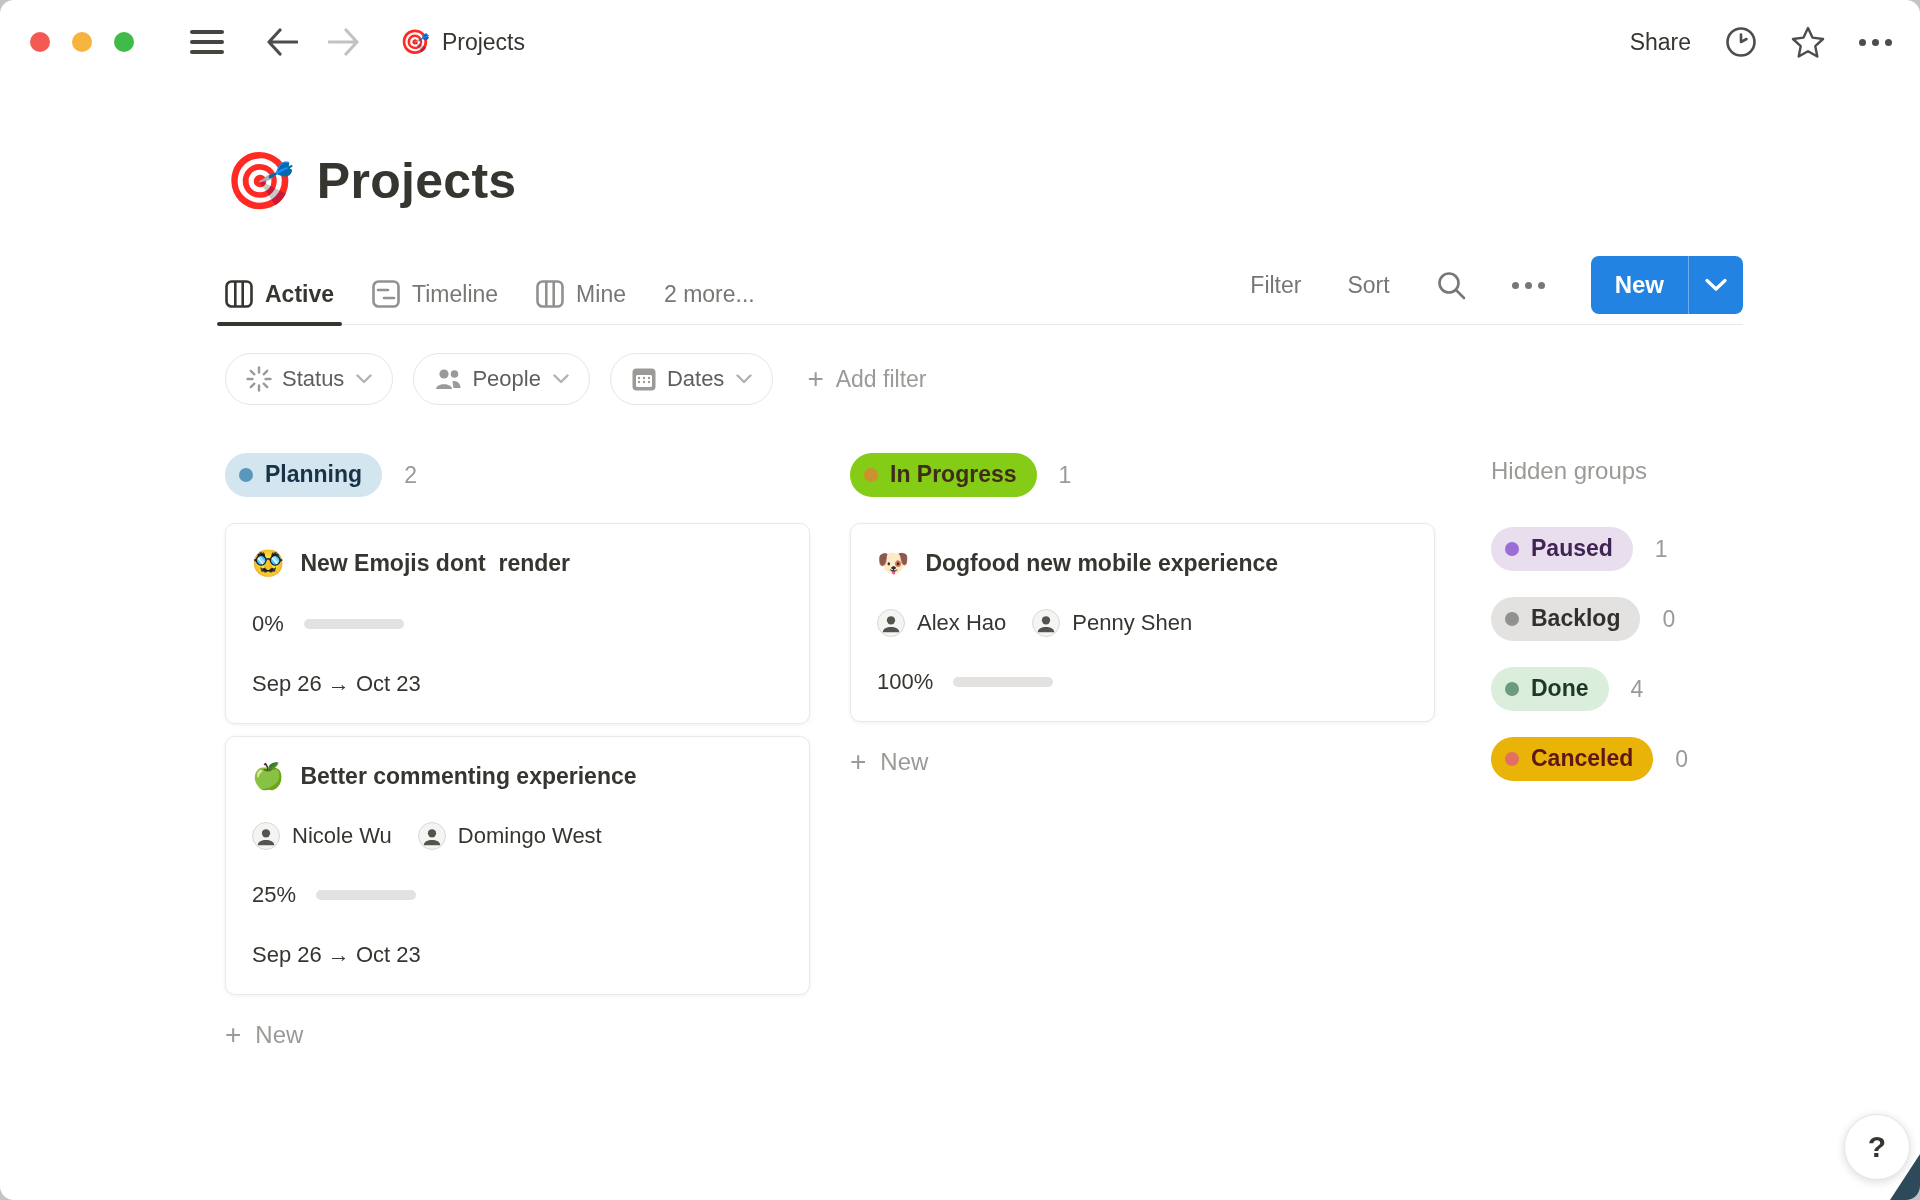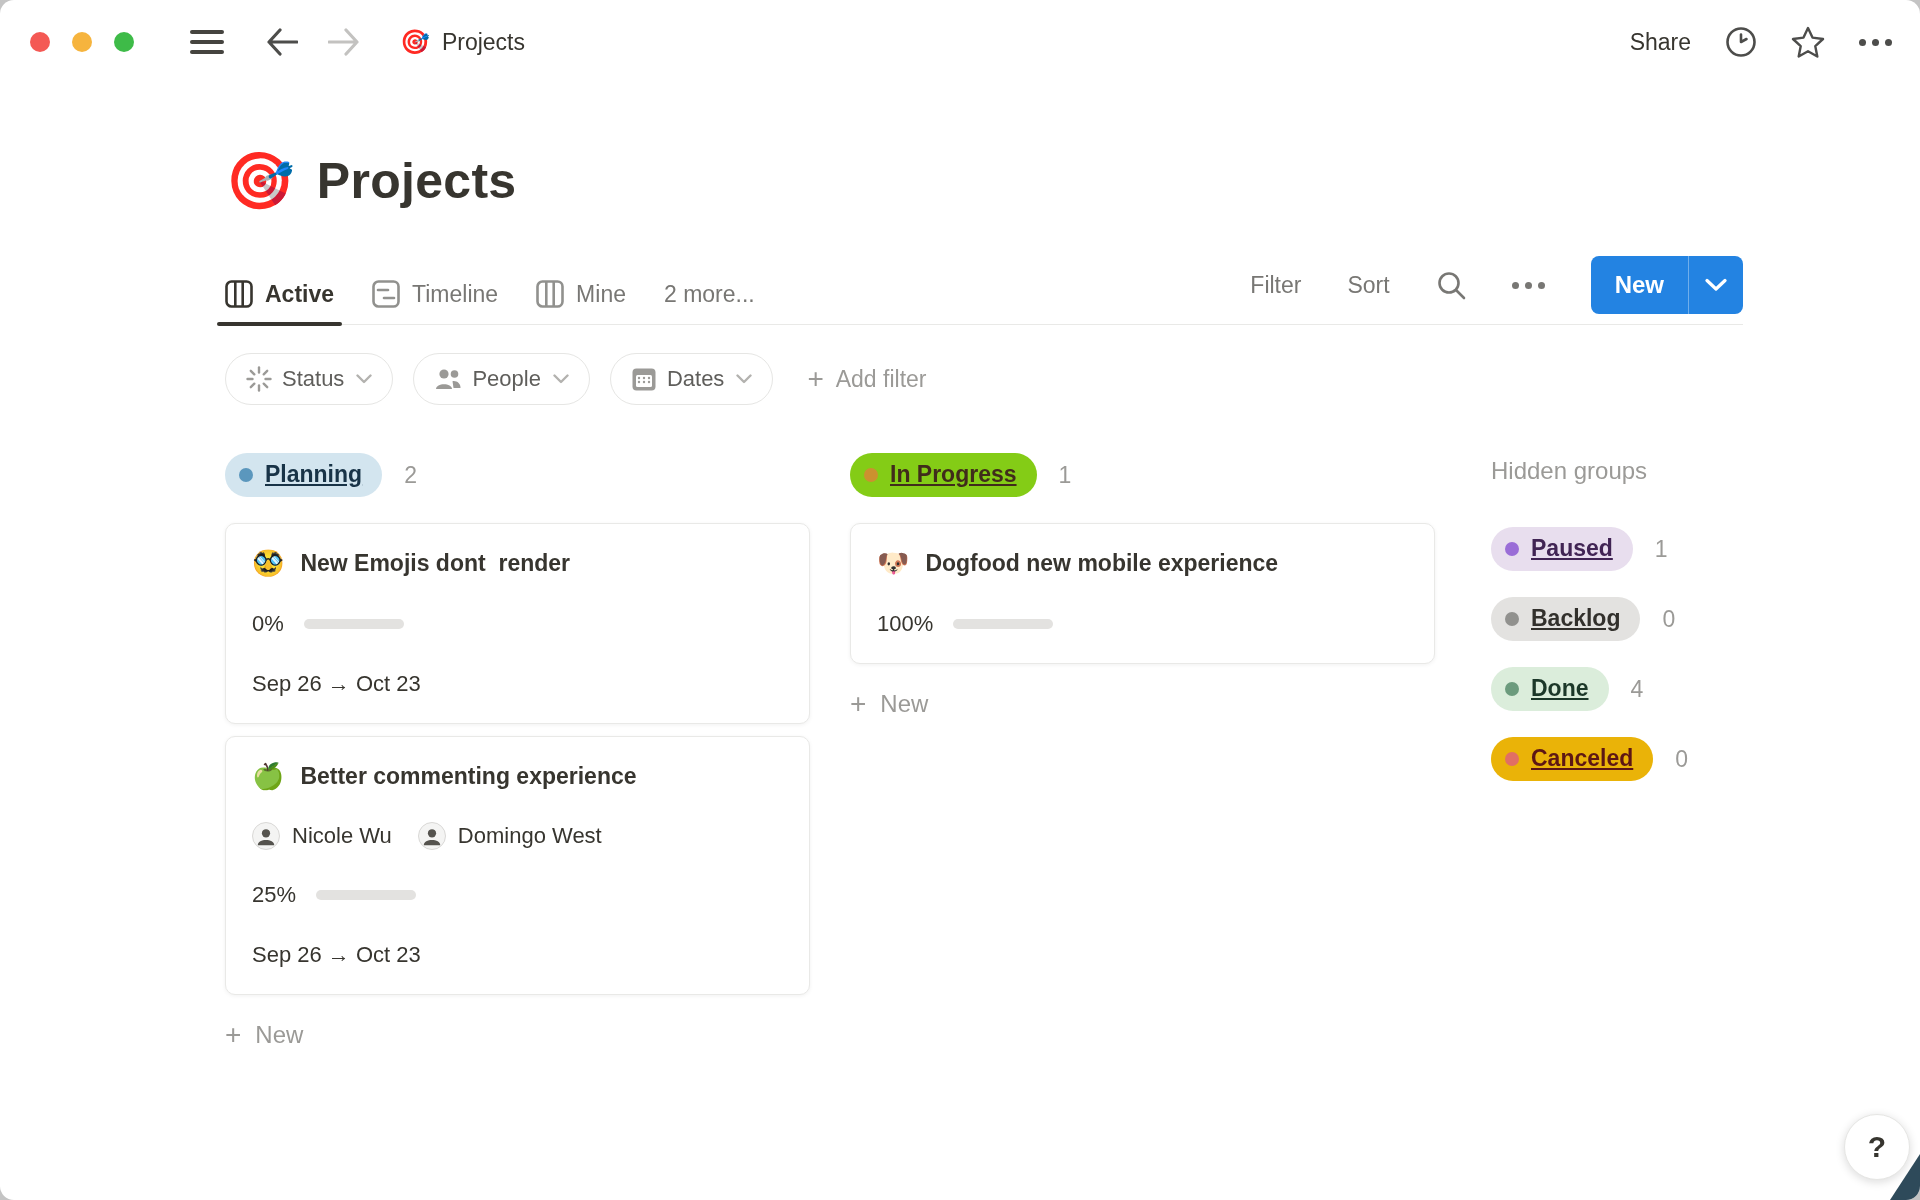--- a/index.html
+++ b/index.html
@@ -47,21 +47,21 @@
   .chip { display:flex; align-items:center; gap:10px; border:1px solid #e6e6e4; border-radius:29px; padding:12px 20px; font-size:22px; color:#5f5e5b; background:#fff; cursor:pointer; font-family:inherit; }
   .chip .chev { margin-left:2px; }
   .add-filter { display:flex; align-items:center; gap:12px; background:none; border:none; font-size:23px; color:#9b9a97; cursor:pointer; margin-left:14px; font-family:inherit; }
   .plus-glyph { font-size:28px; line-height:1; color:#9b9a97; font-weight:400; }
 
   
   .board { margin-top:48px; display:flex; align-items:flex-start; }
   .col { width:585px; flex:none; }
   .col + .col { margin-left:40px; }
   .group-head { display:flex; align-items:center; gap:22px; margin-bottom:26px; }
-  .pill { display:inline-flex; align-items:center; gap:12px; border-radius:26px; padding:8px 20px 9px 14px; font-size:23px; font-weight:600; cursor:pointer;text-decoration:underline; }
+  .pill { display:inline-flex; align-items:center; gap:12px; border-radius:26px; padding:8px 20px 9px 14px; font-size:23px; font-weight:600; cursor:pointer; }
   .dot { width:14px; height:14px; border-radius:50%; flex:none; }
   .count { font-size:23px; color:#9b9a97; }
 
   .card { background:#fff; border:1px solid #e9e9e7; border-radius:10px; box-shadow:0 1px 4px rgba(15,15,15,.06); padding:24px 26px 26px; cursor:pointer; }
   .card + .card { margin-top:12px; }
   .card-title { display:flex; align-items:center; gap:16px; font-size:23px; font-weight:600; color:#37352f; white-space:pre-wrap; }
   .card-emoji { font-size:26px; flex:none; }
   .card-people { display:flex; align-items:center; gap:26px; margin-top:30px; }
   .person { display:flex; align-items:center; gap:12px; font-size:22px; color:#37352f; }
   .avatar { width:28px; height:28px; border-radius:50%; background:#f4f4f3; border:1px solid #d9d8d6; display:flex; align-items:center; justify-content:center; overflow:hidden; flex:none; }
@@ -325,20 +325,40 @@
             <span>In Progress</span>
           </span>
           <span class="count">1</span>
         </div>
 
         <div class="card">
           <div class="card-title">
             <span class="card-emoji">🐶</span>
             <span>Dogfood new mobile experience</span>
           </div>
+          <div class="card-people">
+            <span class="person">
+              <span class="avatar">
+                <svg width="22" height="22" viewBox="0 0 24 24">
+                    <circle cx="12" cy="9" r="4.5" fill="#55534e"></circle>
+                    <path d="M3 22 C3 14.5 21 14.5 21 22 Z" fill="#55534e"></path>
+                  </svg>
+              </span>
+              <span>Alex Hao</span>
+            </span>
+            <span class="person">
+              <span class="avatar">
+                <svg width="22" height="22" viewBox="0 0 24 24">
+                    <circle cx="12" cy="9" r="4.5" fill="#55534e"></circle>
+                    <path d="M3 22 C3 14.5 21 14.5 21 22 Z" fill="#55534e"></path>
+                  </svg>
+              </span>
+              <span>Penny Shen</span>
+            </span>
+          </div>
           <div class="card-progress">
             <span>100%</span>
             <span class="track"><span class="fill" style="width: 100%;"></span></span>
           </div>
         </div>
 
         <button class="new-row">
           <span class="plus-glyph">+</span>
           <span>New</span>
         </button>

